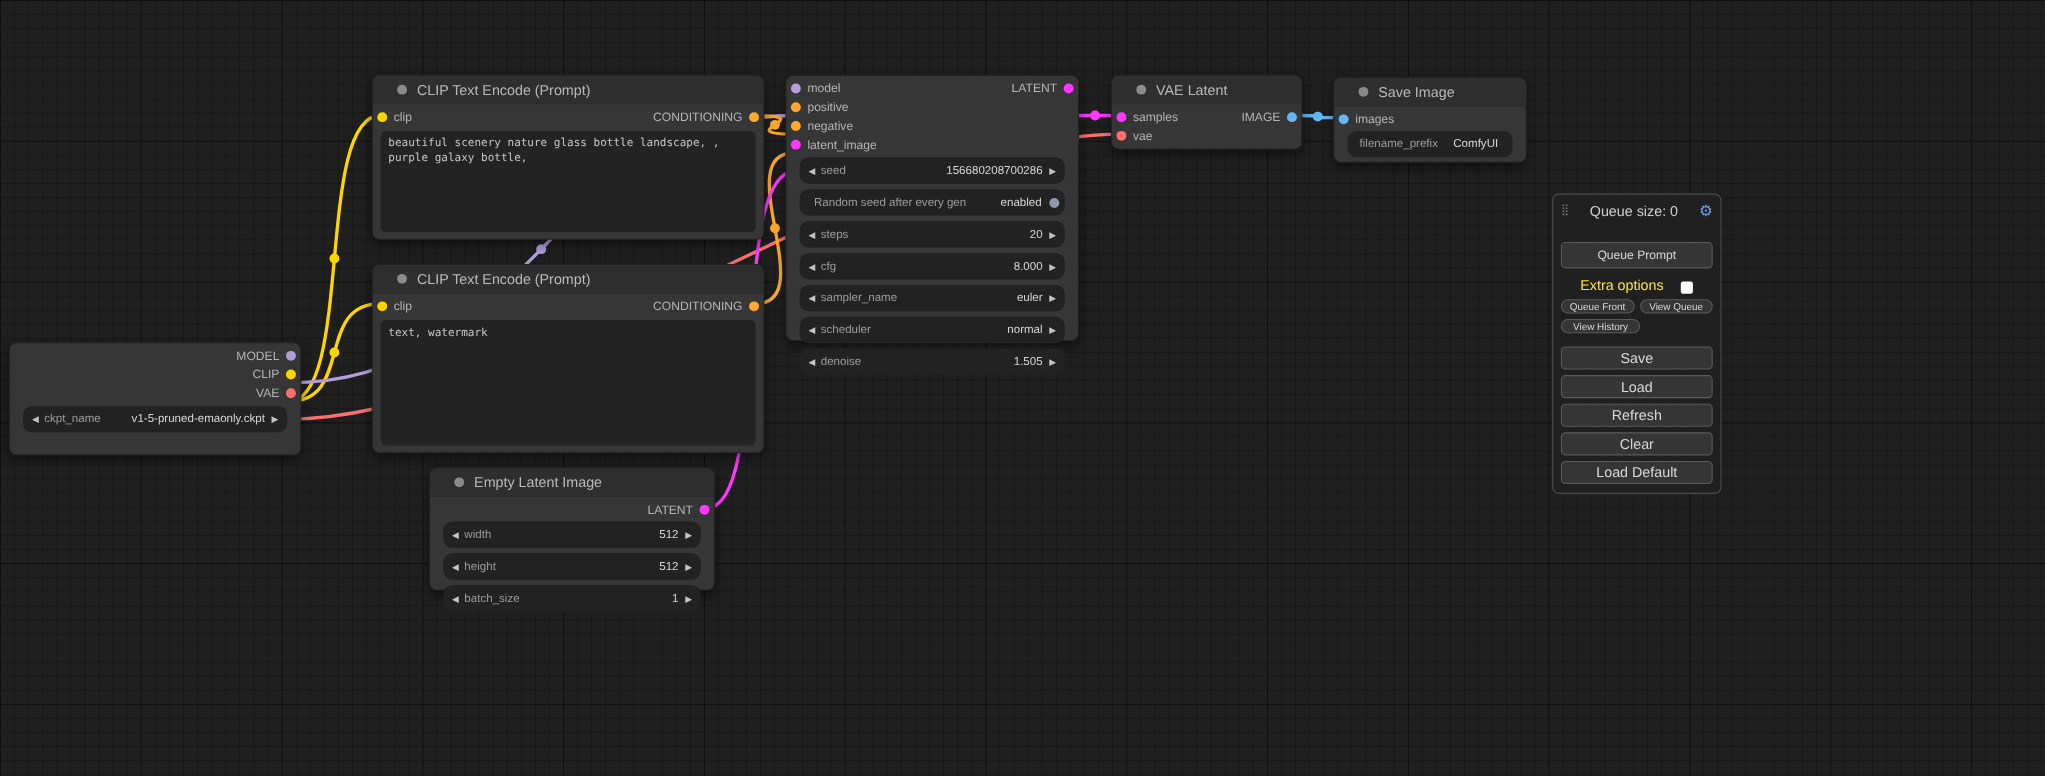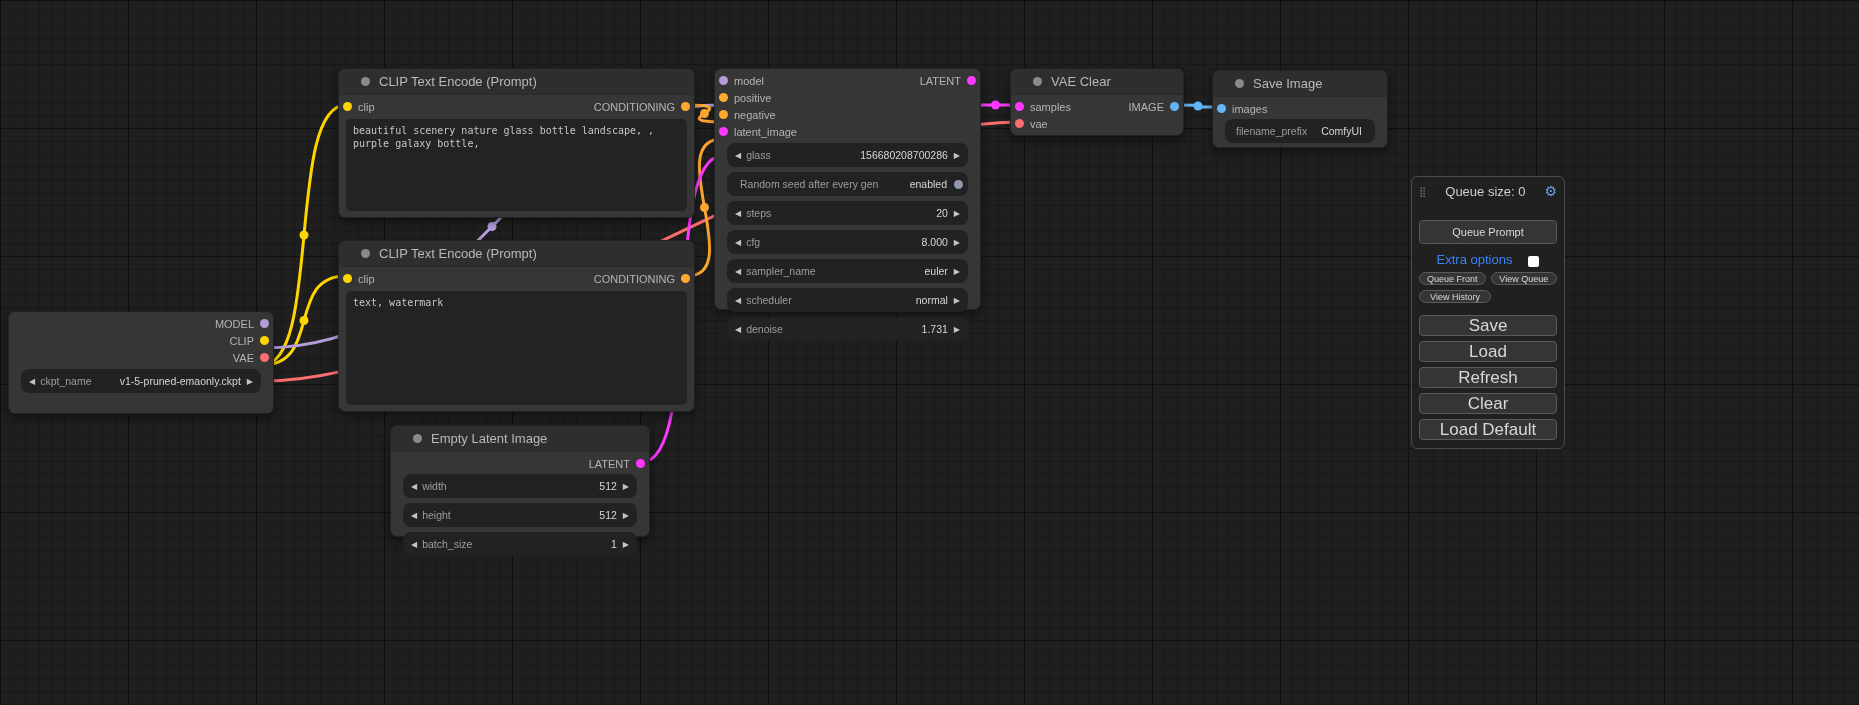--- a/index.html
+++ b/index.html
@@ -37,27 +37,27 @@
   #queue-panel{position:absolute;left:1411px;top:176px;width:154px;z-index:3;
     background:rgba(32,32,32,.97);border:1px solid #4b4b4b;border-radius:6px;padding:6px 7px 8px}
   .qp-header{display:flex;align-items:center;height:16px}
   .drag-handle{color:#777;font-size:10px;cursor:move}
   .q-size{flex:1;text-align:center;color:#cfcfcf;font-size:13px}
   .gear{font-size:14px;cursor:pointer}
   .btn{display:block;width:100%;background:#353535;border:1px solid #5a5a5a;border-radius:4px;
     color:#d8d8d8;font-family:"Liberation Sans",sans-serif;cursor:pointer}
   .qp-big{height:24px;font-size:11px;margin-top:21px}
   .extra-row{display:flex;align-items:flex-end;justify-content:center;gap:16px;margin-top:8px;
-    color:#3b82f6;font-size:13px;height:15px}
+    color:#fde047;font-size:13px;height:15px}
   .checkbox{width:11px;height:11px;background:#fff;border-radius:2px;display:inline-block;cursor:pointer}
   .small-row{display:flex;gap:5px;margin-top:5px}
   .small-row.center{justify-content:flex-start}
   .qp-small{height:13px;font-size:9px;border-radius:7px;flex:1;line-height:10px;padding:0}
   .qp-small.fixed{flex:0 0 72px}
-  .qp-mid{height:21px;font-size:17px;margin-top:5px}
+  .qp-mid{height:21px;font-size:13px;margin-top:5px}
   .qp-mid.first{margin-top:12px}
 </style>
 </head>
 <body>
 
 <div id="canvas">
   <svg id="wires" width="1859" height="705">
       <path d="M 262 365 C 322 365, 286 105, 346 105" fill="none" stroke="#ffd500" stroke-width="3" stroke-linecap="round"></path>
       <circle cx="304" cy="235" r="4.5" fill="#ffd500"></circle>
       <path d="M 262 365 C 322 365, 286 276, 346 276" fill="none" stroke="#ffd500" stroke-width="3" stroke-linecap="round"></path>
@@ -157,21 +157,21 @@
         <span class="plabel">negative</span>
       </div>
       <div class="prow">
         <span class="pdot" style="background: rgb(255, 56, 255);"></span>
         <span class="plabel">latent_image</span>
       </div>
     </div>
     <div style="height:3px"></div>
     <div class="widget">
       <span class="warrow">◀</span>
-      <span class="wname">glass</span>
+      <span class="wname">seed</span>
       <span class="flex1"></span>
       <span class="wvalue">156680208700286</span>
       <span class="warrow">▶</span>
     </div>
     <div class="widget">
       <span class="wname" style="margin-left:8px">Random seed after every gen</span>
       <span class="flex1"></span>
       <span class="wvalue">enabled</span>
       <span class="toggle-dot" style="background: rgb(143, 153, 173);"></span>
     </div>
@@ -200,29 +200,29 @@
       <span class="warrow">◀</span>
       <span class="wname">scheduler</span>
       <span class="flex1"></span>
       <span class="wvalue">normal</span>
       <span class="warrow">▶</span>
     </div>
     <div class="widget">
       <span class="warrow">◀</span>
       <span class="wname">denoise</span>
       <span class="flex1"></span>
-      <span class="wvalue">1.731</span>
+      <span class="wvalue">1.505</span>
       <span class="warrow">▶</span>
     </div>
   </div>
 
   <div class="node" style="left:1010px;top:68px;width:174px;height:68px">
     <div class="node-title">
       <span class="title-dot"></span>
-      <span>VAE Clear</span>
+      <span>VAE Latent</span>
     </div>
     <div class="rows">
       <div class="prow">
         <span class="pdot" style="background: rgb(255, 56, 255);"></span>
         <span class="plabel">samples</span>
         <span class="flex1"></span>
         <span class="plabel">IMAGE</span>
         <span class="pdot" style="background: rgb(100, 181, 246);"></span>
       </div>
       <div class="prow">

